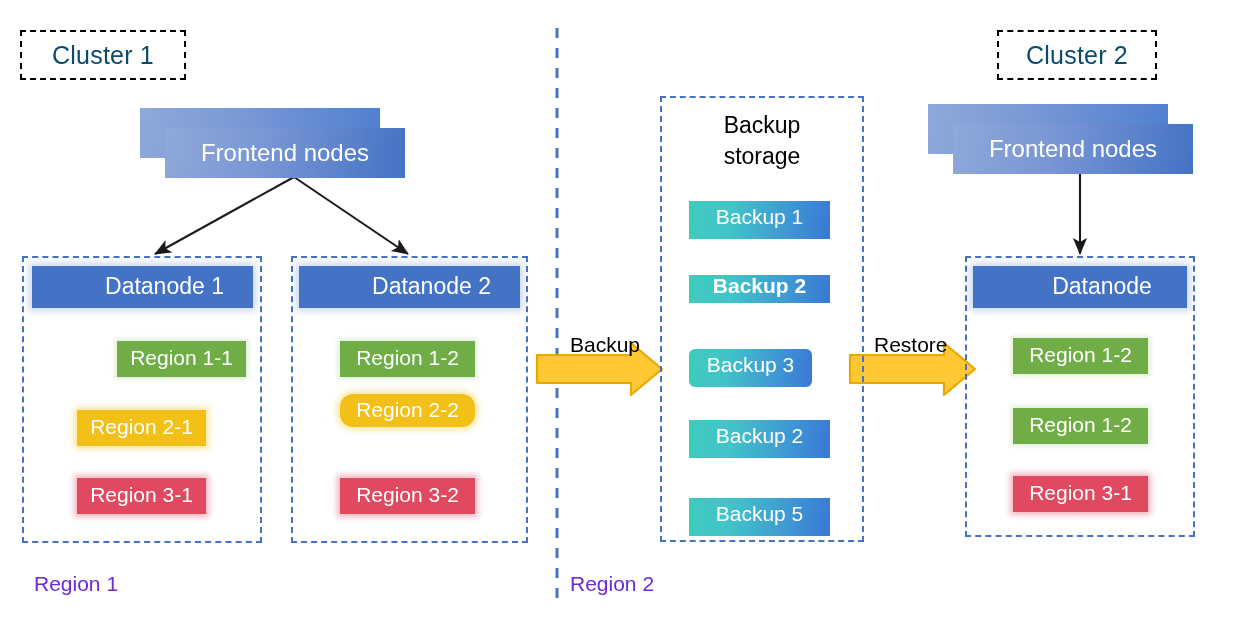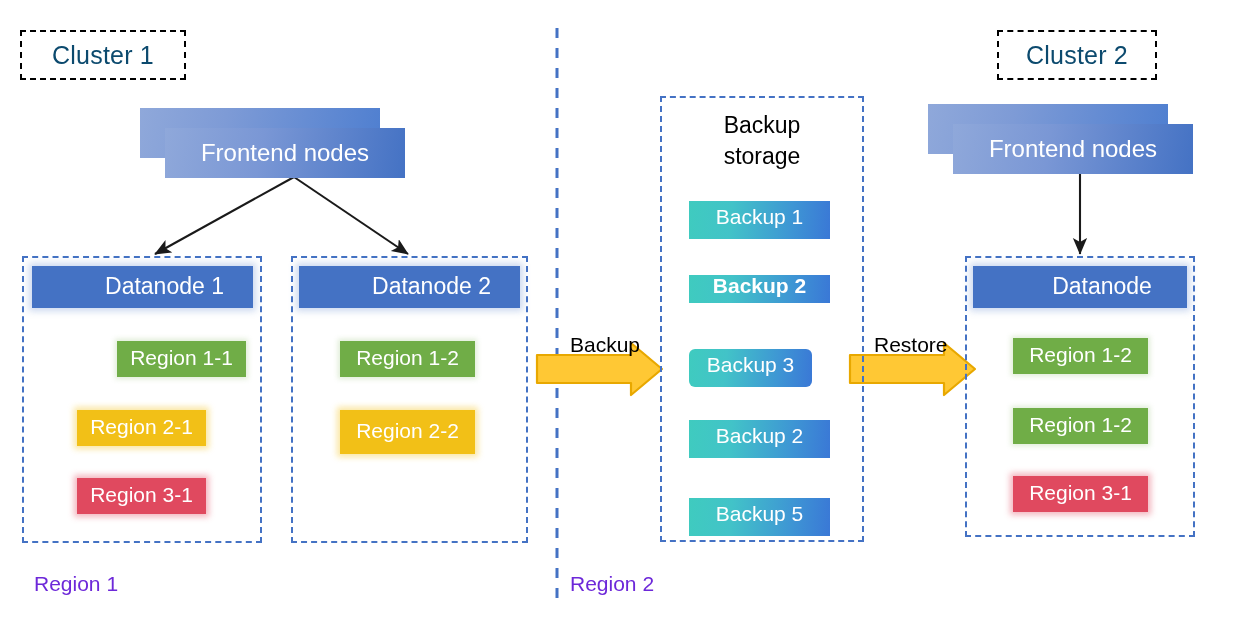--- a/index.html
+++ b/index.html
@@ -195,22 +195,25 @@
     <span>Region 3-1</span>
   </div>
 
   <div class="dash-box" style="left:291px; top:256px; width:237px; height:287px;"></div>
   <div class="datanode" style="left:299px; top:266px; width:221px; height:42px;">
     <span>Datanode 2</span>
   </div>
   <div class="region green" style="left:340px; top:341px; width:135px; height:36px;">
     <span>Region 1-2</span>
   </div>
-  <div class="region amber" style="left:340px; top:410px; width:135px; height:44px;">
+  <div class="region amber" style="left:340px; top:394px; width:135px; height:33px;border-radius:13px;">
     <span>Region 2-2</span>
+  </div>
+  <div class="region red" style="left:340px; top:478px; width:135px; height:36px;">
+    <span>Region 3-2</span>
   </div>
 
   <div class="dash-box" style="left:660px; top:96px; width:204px; height:446px;"></div>
   <div class="storage-title" style="left:660px; top:110px; width:204px;">
     <div>Backup</div>
     <div>storage</div>
   </div>
 
   <div class="backup-chip" style="left:689px; top:201px; width:141px; height:38px;">
     <span>Backup 1</span>

